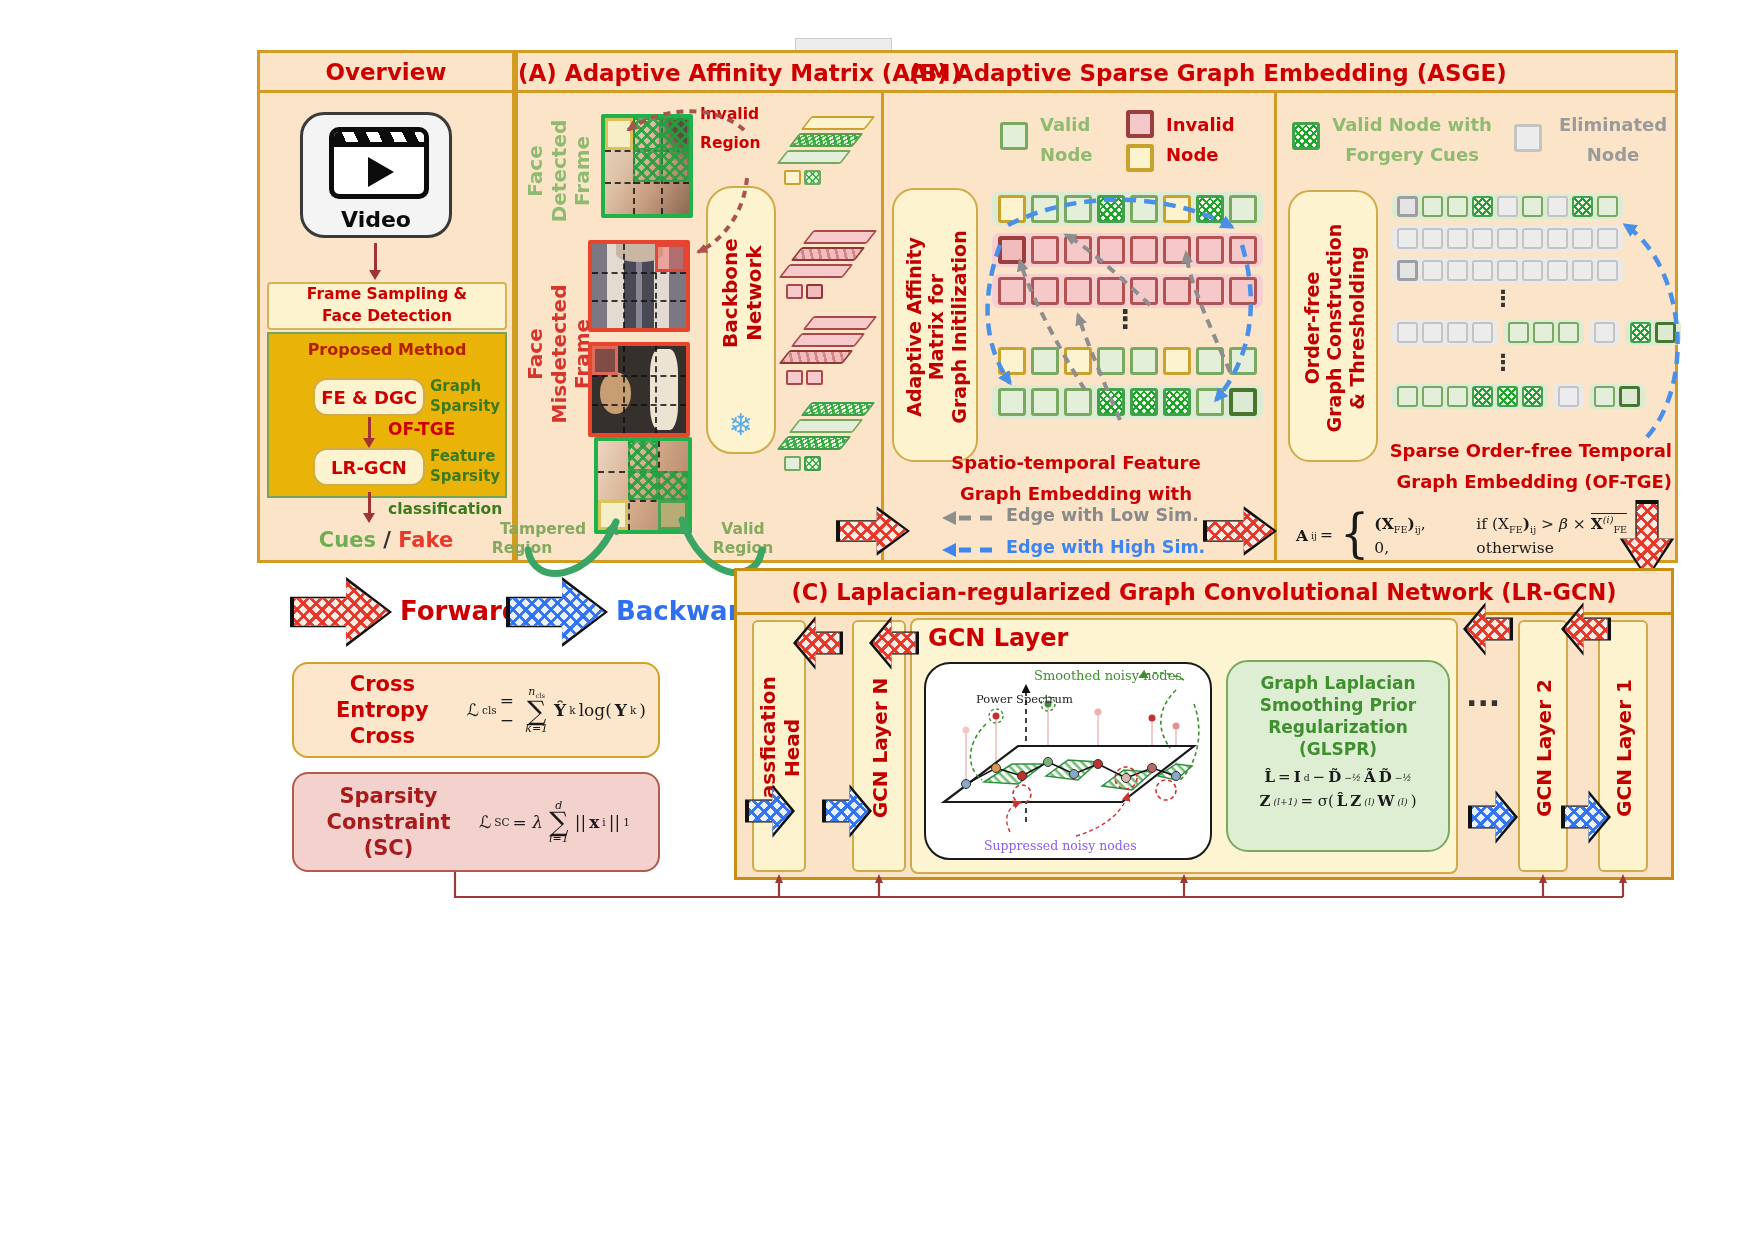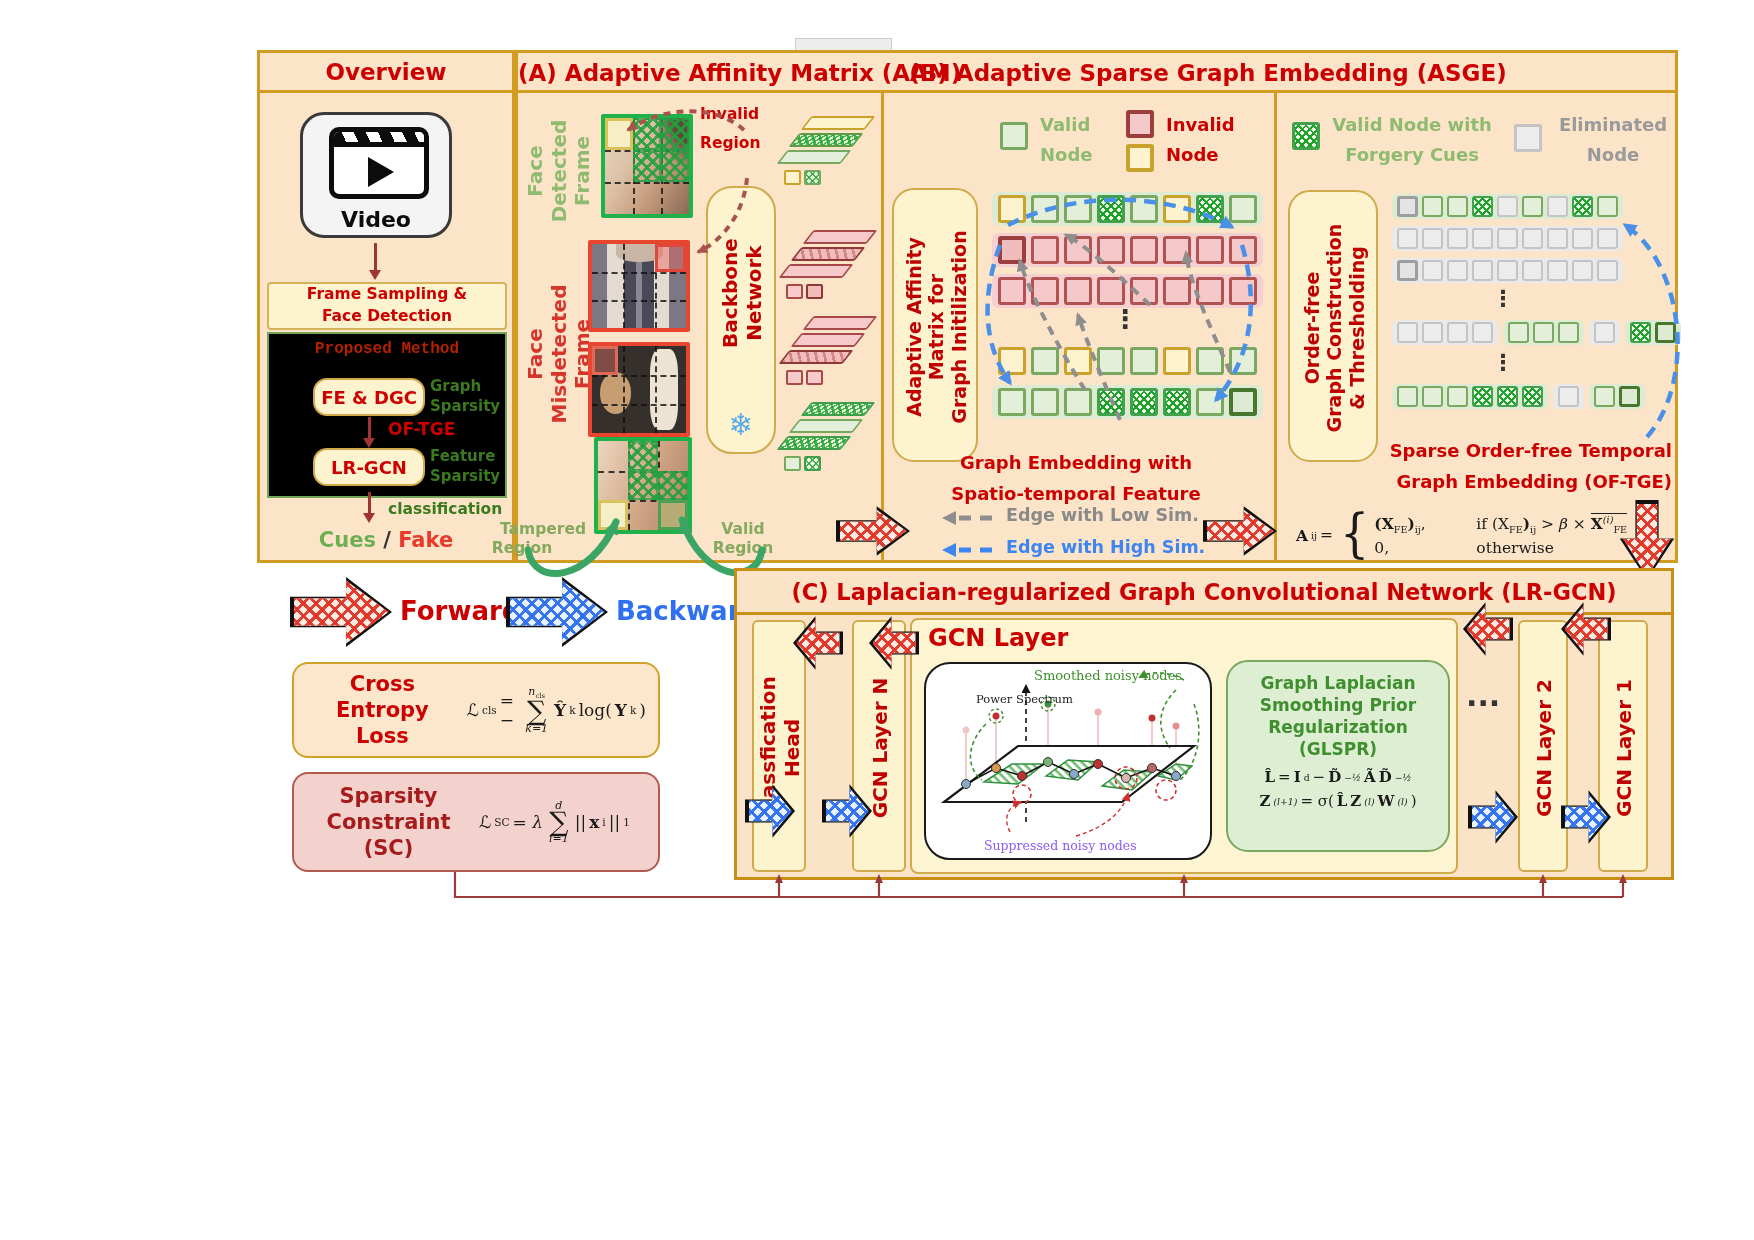--- a/index.html
+++ b/index.html
@@ -13,21 +13,21 @@
          display:flex;align-items:center;justify-content:center;}
   .ptitle{font-weight:bold;font-size:23px;color:#cc0000;white-space:nowrap;}
   .vline{position:absolute;width:3px;background:#d29b21;}
   
   .vwrap{position:absolute;}
   .vrot{position:absolute;left:50%;top:50%;transform:translate(-50%,-50%) rotate(-90deg);
         white-space:nowrap;text-align:center;line-height:1.18;font-weight:bold;}
   .vrot span{display:block;}
   
   .ybox{position:absolute;background:#fdf3cf;border:2.5px solid #d0ab4b;border-radius:14px;}
-  .gbox{position:absolute;background:#000000;border:2.5px solid #74a45c;font-family:Liberation Mono, monospace;}
+  .gbox{position:absolute;background:#eab308;border:2.5px solid #74a45c;}
   
   .nrow{display:inline-flex;gap:5px;padding:3px 6px;border-radius:7px;align-items:center;}
   .gridv{position:absolute;display:flex;flex-direction:column;gap:7px;align-items:flex-start;}
   .gridh{position:absolute;display:flex;gap:5px;align-items:center;}
   .bg-green{background:#dcebd1;}
   .bg-pink{background:#f6d0d0;}
   .bg-gray{background:#e9e9e9;}
   .bg-none{background:transparent;}
   .ncell{width:28px;height:28px;border:3px solid #999;border-radius:3px;background:#fff;flex:0 0 auto;}
   .c-G{background:#e4efda;border-color:#79a861;}
@@ -398,22 +398,22 @@
     <path d="M170,120 C140,92 108,62 86,50" fill="none" stroke="#8e8e8e" stroke-width="4" stroke-dasharray="9 7" marker-end="url(#m-gray)"></path>
     <path d="M105,205 C78,162 48,105 40,76" fill="none" stroke="#8e8e8e" stroke-width="4" stroke-dasharray="9 7" marker-end="url(#m-gray)"></path>
     <path d="M250,187 C232,145 210,100 206,68" fill="none" stroke="#8e8e8e" stroke-width="4" stroke-dasharray="9 7" marker-end="url(#m-gray)"></path>
     <path d="M140,235 C125,200 108,160 98,130" fill="none" stroke="#8e8e8e" stroke-width="4" stroke-dasharray="9 7" marker-end="url(#m-gray)"></path>
     <path d="M28,40 C95,6 185,6 252,42" fill="none" stroke="#4a90e8" stroke-width="4.5" stroke-dasharray="12 8" marker-end="url(#m-blue)"></path>
     <path d="M20,60 C2,110 2,158 30,198" fill="none" stroke="#4a90e8" stroke-width="4.5" stroke-dasharray="12 8" marker-end="url(#m-blue)"></path>
     <path d="M262,60 C280,120 270,175 236,215" fill="none" stroke="#4a90e8" stroke-width="4.5" stroke-dasharray="12 8" marker-end="url(#m-blue)"></path>
   </svg>
 
   <div class="abs b" style="left:901px;top:448px;width:350px;text-align:center;font-size:18px;color:#cc0000;line-height:1.7;">
+    <span style="display:block;">Spatio-temporal Feature</span>
     <span style="display:block;">Graph Embedding with</span>
-    <span style="display:block;">Spatio-temporal Feature</span>
   </div>
 
   <svg style="left:938px;top:510px;" width="58" height="16" viewBox="0 0 58 16">
     <path d="M54,8 L20,8" stroke="#8e8e8e" stroke-width="5" stroke-dasharray="12 9"></path>
     <path d="M18,1 L4,8 L18,15 z" fill="#8e8e8e"></path>
   </svg>
   <div class="abs b" style="left:1006px;top:505px;font-size:17.5px;color:#8a8a8a;">Edge with Low Sim.</div>
   <svg style="left:938px;top:542px;" width="58" height="16" viewBox="0 0 58 16">
     <path d="M54,8 L20,8" stroke="#3d85f0" stroke-width="5" stroke-dasharray="12 9"></path>
     <path d="M18,1 L4,8 L18,15 z" fill="#3d85f0"></path>
@@ -560,21 +560,21 @@
     </div>
   <div class="abs b" style="left:400px;top:596px;font-size:26px;color:#cc0000;">Forward</div>
   <div class="harrow h-blue dir-right" style="left:506px;top:574px;width:102px;height:76px;">
       <div class="hin"></div>
     </div>
   <div class="abs b" style="left:616px;top:596px;font-size:26px;color:#2f70f0;">Backward</div>
 
   <div class="lossbox" style="left:292px;top:662px;width:368px;height:96px;background:#fde7cc;border:2.5px solid #d0a22a;">
     <div class="b" style="width:165px;text-align:center;font-size:21px;color:#cc0000;line-height:1.25;">
       <span style="display:block;">Cross Entropy</span>
-      <span style="display:block;">Loss</span>
+      <span style="display:block;">Cross</span>
     </div>
     <div class="formula" style="font-size:17px;">
       <span class="up">ℒ</span>
         <sub>cls</sub>
       <span class="up">= −</span>
       <span class="sumstk">
         <span class="stop"><span>n</span><sub>cls</sub></span>
         <span class="sigma">∑</span>
         <span class="sbot">k=1</span>
       </span>

